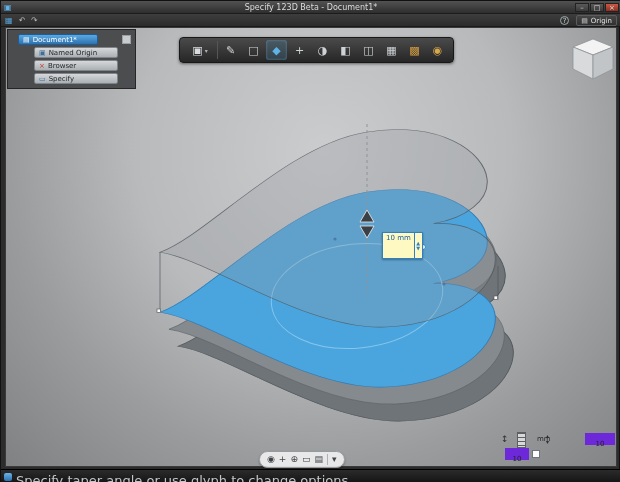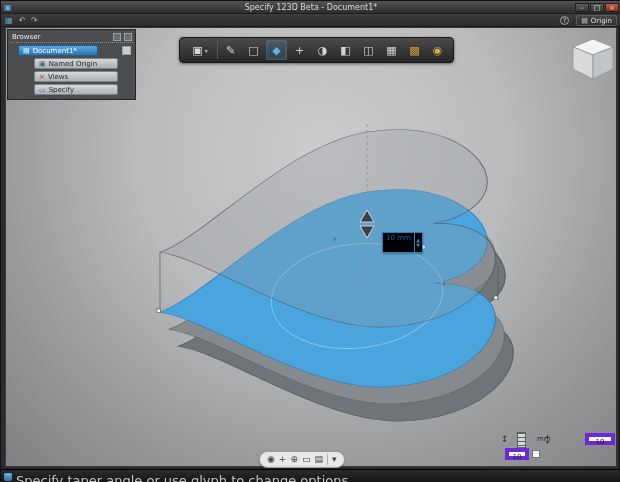--- a/index.html
+++ b/index.html
@@ -64,42 +64,42 @@
   #primitives-btn { width:30px; height:20px; display:flex; align-items:center; justify-content:center;
     gap:2px; color:#d9dcde; font-size:11px; border-radius:3px; }
   #primitives-btn .dd { font-size:6px; color:#aeb2b5; }
   .tb-sep { width:1px; height:18px; background:#141414; border-right:1px solid #565656; }
   .tool { width:21px; height:20px; display:flex; align-items:center; justify-content:center;
     font-size:11px; color:#cfd3d6; border-radius:3px; }
   .tool.active { color:#5db2e6; background:rgba(90,170,220,0.18); box-shadow:inset 0 0 3px rgba(120,190,240,.5); }
   .tool.tint-a { color:#cf9a3f; } .tool.tint-b { color:#d8a84a; }
 
   
-  #dim-box { left:381px; top:231px; height:21px; display:flex; align-items:stretch;
-    background:#000000; border:1px solid #2f7fc4; box-shadow:0 1px 2px rgba(0,0,0,.35); }
+  #dim-box { left:381px; top:231px; height:27px; display:flex; align-items:stretch;
+    background:#fef9c3; border:1px solid #2f7fc4; box-shadow:0 1px 2px rgba(0,0,0,.35); }
   #dim-value { padding:0 3px; font-size:7px; line-height:11px; color:#185f9e; }
   #dim-spinner { width:8px; border-left:1px solid #2f7fc4; display:flex; flex-direction:column;
     align-items:center; justify-content:center; }
   #dim-spinner span { font-size:5px; line-height:5px; color:#2f7fc4; }
 
   
   #navbar { left:258px; top:450px; height:17px; display:flex; align-items:center; gap:4px; padding:0 7px;
     background:rgba(242,243,244,0.88); border:1px solid #969ba0; border-radius:9px;
     box-shadow:0 1px 2px rgba(0,0,0,.3); }
   .nav-ic { font-size:9px; color:#3e4348; line-height:15px; }
   .nav-sep { width:1px; height:11px; background:#aeb2b6; }
 
   
   #ctl-slider { left:500px; top:433px; font-size:9px; color:#2e3235; }
   #ctl-ruler { left:516px; top:431px; width:9px; height:16px; background:#d7d9da; border:1px solid #5c6063;
     background-image:repeating-linear-gradient(#5c6063 0 1px, transparent 1px 4px); }
   #ctl-stepper { left:545px; top:432px; display:flex; flex-direction:column; line-height:6px; }
   #ctl-stepper span { font-size:6px; color:#2e3235; }
   #unit-label { left:536px; top:434px; font-size:7px; color:#26292c; }
-  .mini-input { height:12px; background:#fff; border:4px solid #6d28d9; font-size:7px; color:#222;
+  .mini-input { height:12px; background:#fff; border:6px solid #6d28d9; font-size:7px; color:#222;
     text-align:center; line-height:10px; }
   #distance-input { left:584px; top:432px; width:30px; }
   #taper-input { left:504px; top:447px; width:24px; }
   #flip-checkbox { left:531px; top:449px; width:8px; height:8px; background:#fff; border:1px solid #70757a; }
 
   
   #statusbar { left:0; top:468px; width:620px; height:14px;
     background:linear-gradient(#2b2b2b,#141414); border-top:1px solid #000; }
   #status-logo { left:3px; top:3px; width:8px; height:8px; border-radius:2px;
     background:linear-gradient(#6ab4e6,#2d6fae); }
@@ -158,42 +158,37 @@
       </g>
 
       <circle cx="417" cy="219" r="2.5" fill="#ffffff" stroke="#3a86c8" stroke-width="1"></circle>
 
       <rect x="151" y="281" width="3.5" height="3.5" fill="#ffffff" stroke="#5a5f63" stroke-width="0.7"></rect>
       <rect x="488" y="268" width="3.5" height="3.5" fill="#ffffff" stroke="#5a5f63" stroke-width="0.7"></rect>
     </svg>
   </div>
 
   <div id="browser" class="abs">
-    <div id="browser-header">
-      <span id="browser-title">Browser</span>
-      <span id="panel-btn-1" class="panel-btn"></span>
-      <span id="panel-btn-2" class="panel-btn"></span>
-    </div>
     <div class="tree-row">
       <div class="pill" id="doc-pill">
         <span class="tree-ic ic-doc">▤</span>
         <span>Document1*</span>
       </div>
       <span id="doc-row-btn"></span>
     </div>
     <div class="tree-row child">
       <div class="pill">
         <span class="tree-ic ic-views">▣</span>
         <span>Named Origin</span>
       </div>
     </div>
     <div class="tree-row child">
       <div class="pill">
         <span class="tree-ic ic-origin">×</span>
-        <span>Views</span>
+        <span>Browser</span>
       </div>
     </div>
     <div class="tree-row child">
       <div class="pill">
         <span class="tree-ic ic-sketch">▭</span>
         <span>Specify</span>
       </div>
     </div>
   </div>
 

